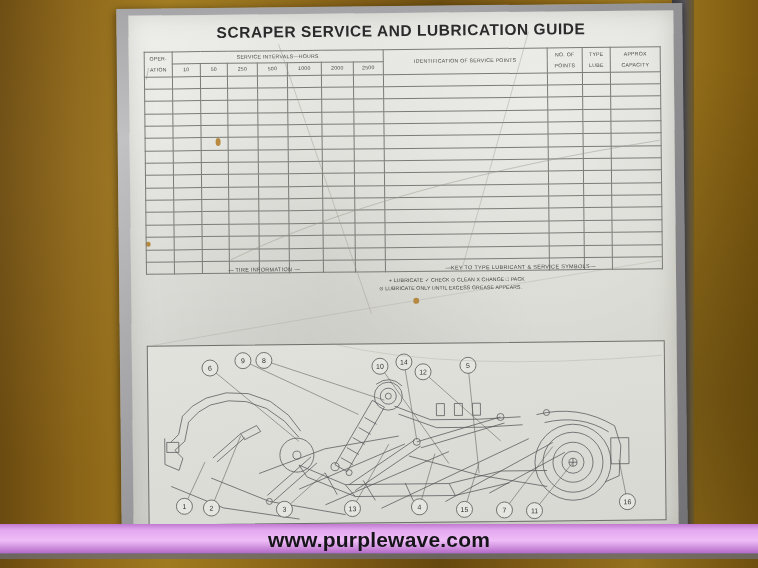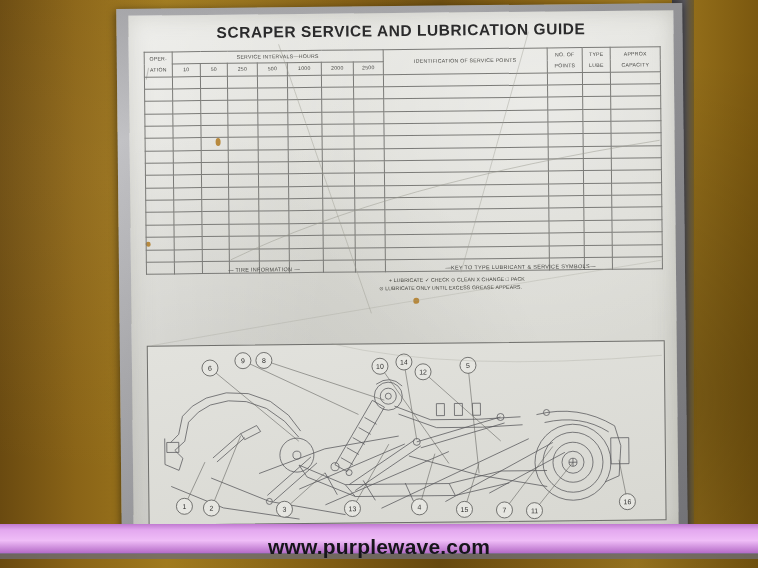--- a/index.html
+++ b/index.html
@@ -32,21 +32,21 @@
   
   #wmband{
     position:absolute;left:0;top:524px;width:758px;height:30px;
     background:linear-gradient(180deg,#c07ad0 0%,#e3a8ef 20%,#efbdf7 55%,#b065c4 100%);
   }
   #wmband::after{
     content:"";position:absolute;left:0;bottom:-5px;width:100%;height:6px;
     background:#6d6d78;opacity:.75;
   }
   #wmtext{
-    position:absolute;left:0;top:526px;width:758px;height:42px;
+    position:absolute;left:0;top:526px;width:758px;height:28px;
     display:flex;align-items:center;justify-content:center;
     font-size:21px;font-weight:bold;color:#16161a;letter-spacing:.2px;
     font-family:"Liberation Sans", sans-serif;
   }
   
   #plate{
     position:absolute;left:119px;top:6px;width:566px;height:532px;
     background:linear-gradient(160deg,#8e8e92,#b9b9bd 18%,#a6a6aa 50%,#8b8b90 100%);
     transform:rotate(-0.6deg);
     box-shadow:0 2px 9px rgba(0,0,0,.55);

